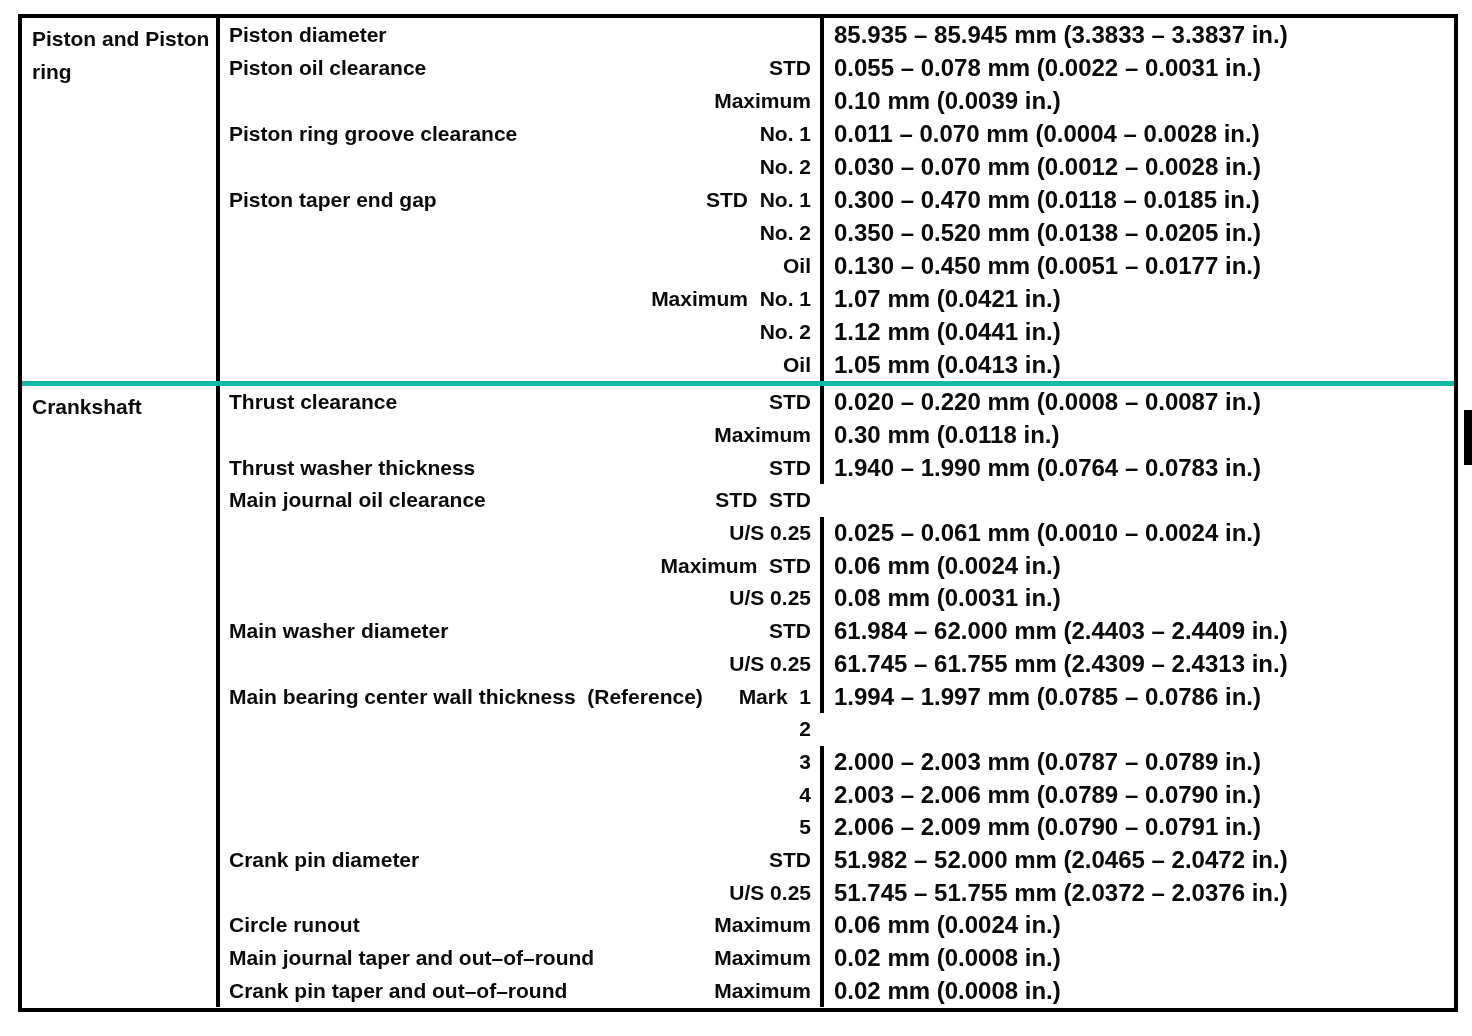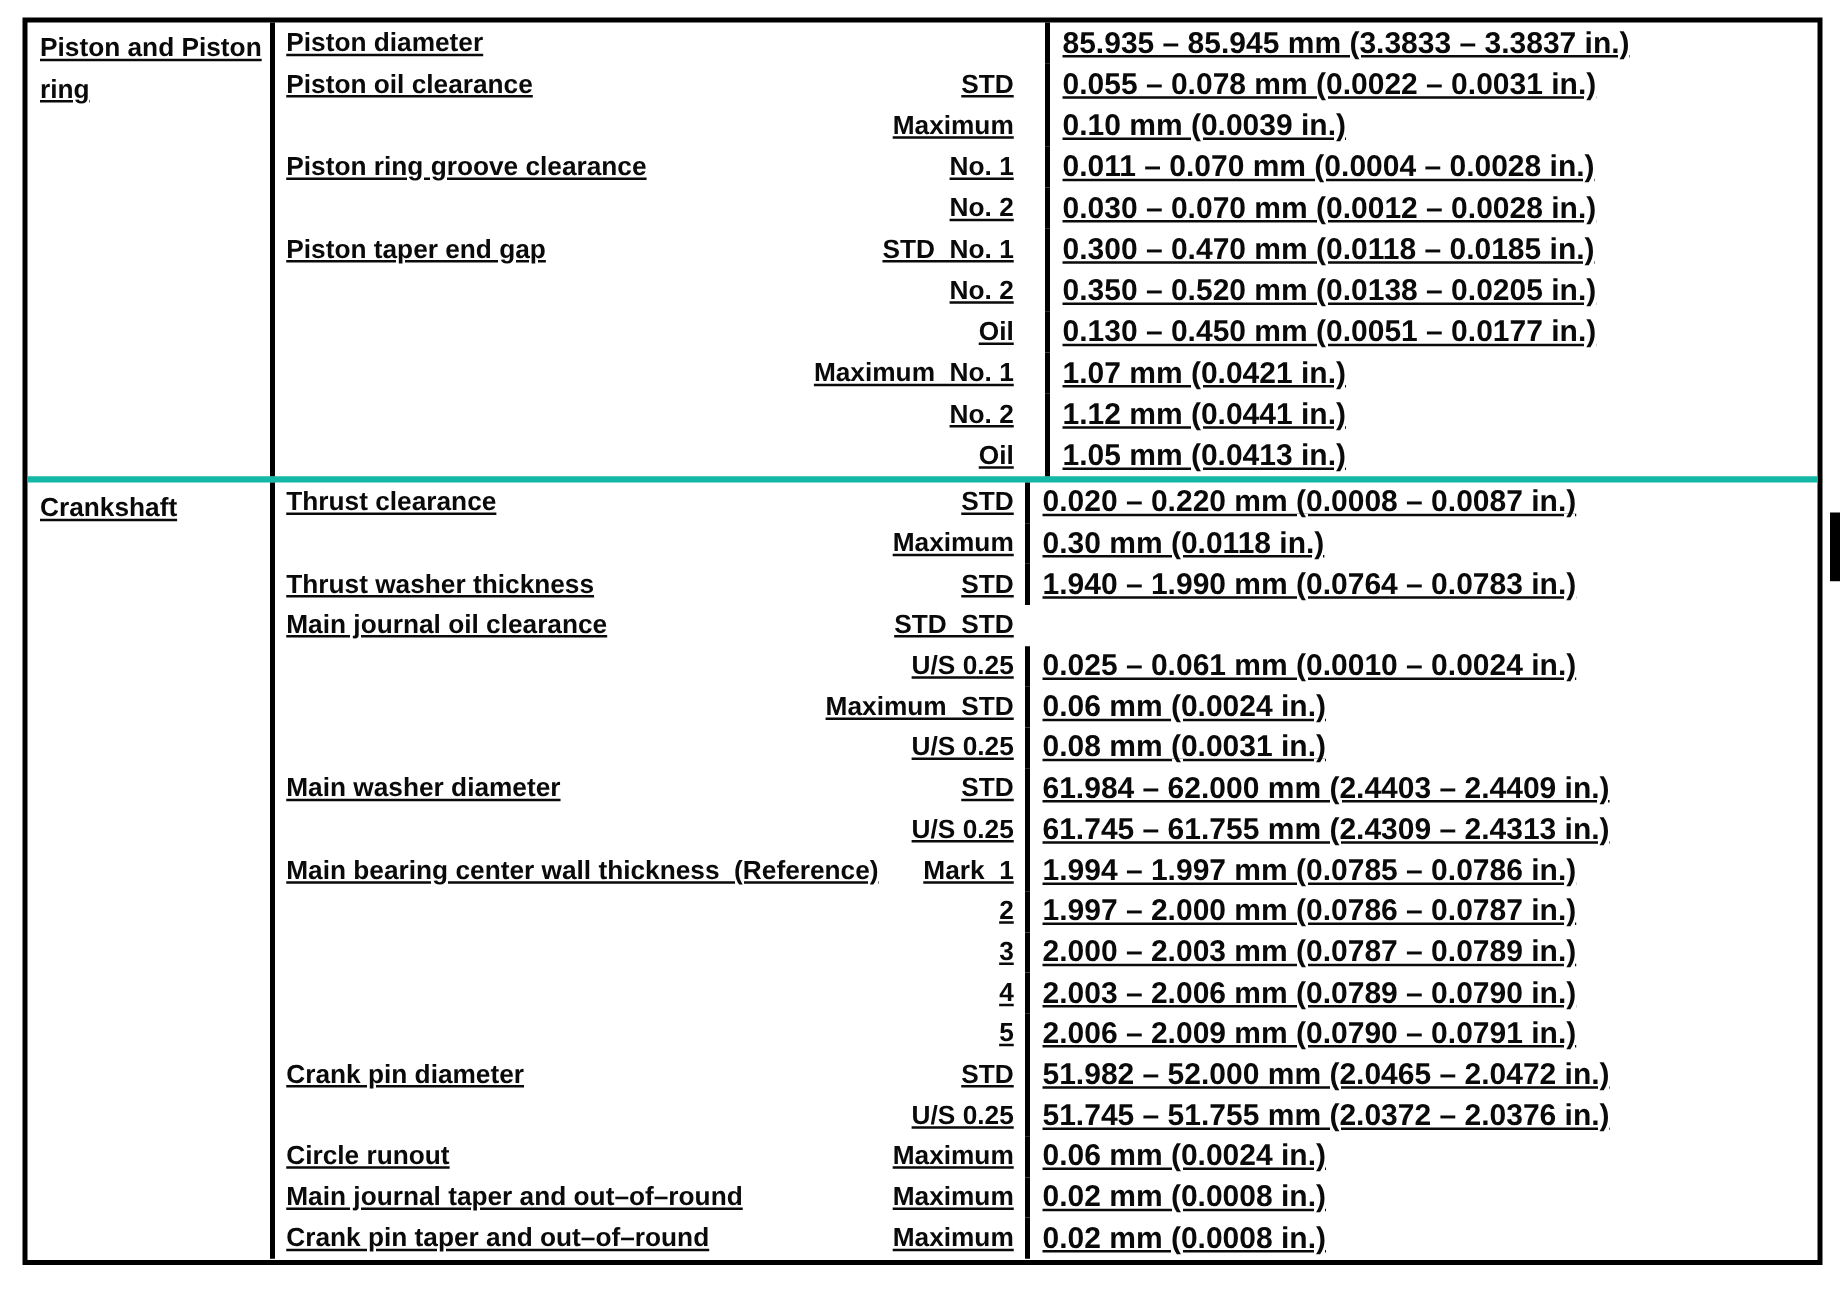--- a/index.html
+++ b/index.html
@@ -24,21 +24,20 @@
     top: 14px;
     width: 1432px;
     height: 990px;
     border: 4px solid #000;
     box-sizing: content-box;
     background: #fff;
   }
   .section {
     display: flex;
     width: 100%;
-    text-decoration: underline;
   }
   .section.second {
     border-top: 5px solid #14b8a6;
   }
   .component-cell {
     width: 198px;
     flex: 0 0 198px;
     border-right: 4px solid #000;
     padding: 4px 6px 0 10px;
     box-sizing: border-box;
@@ -47,21 +46,21 @@
   }
   .rows {
     flex: 1 1 auto;
     display: flex;
     flex-direction: column;
   }
   .row {
     display: flex;
     align-items: stretch;
   }
-  .section.first .row { height: 33px; gap: 16px; }
+  .section.first .row { height: 33px; }
   .section.second .row { height: 32.7px; }
   .cell-mid {
     width: 600px;
     flex: 0 0 600px;
     display: flex;
     justify-content: space-between;
     align-items: center;
     padding-left: 9px;
     padding-right: 9px;
     box-sizing: border-box;
@@ -312,23 +311,20 @@
       <div class="cell-val">
         <span class="val">1.994 – 1.997 mm (0.0785 – 0.0786 in.)</span>
       </div>
     </div>
 
     <div class="row">
       <div class="cell-mid">
         <span class="spec"></span>
         <span class="sub">2</span>
       </div>
-      <div class="cell-val">
-        <span class="val">1.997 – 2.000 mm (0.0786 – 0.0787 in.)</span>
-      </div>
     </div>
 
     <div class="row">
       <div class="cell-mid">
         <span class="spec"></span>
         <span class="sub">3</span>
       </div>
       <div class="cell-val">
         <span class="val">2.000 – 2.003 mm (0.0787 – 0.0789 in.)</span>
       </div>

